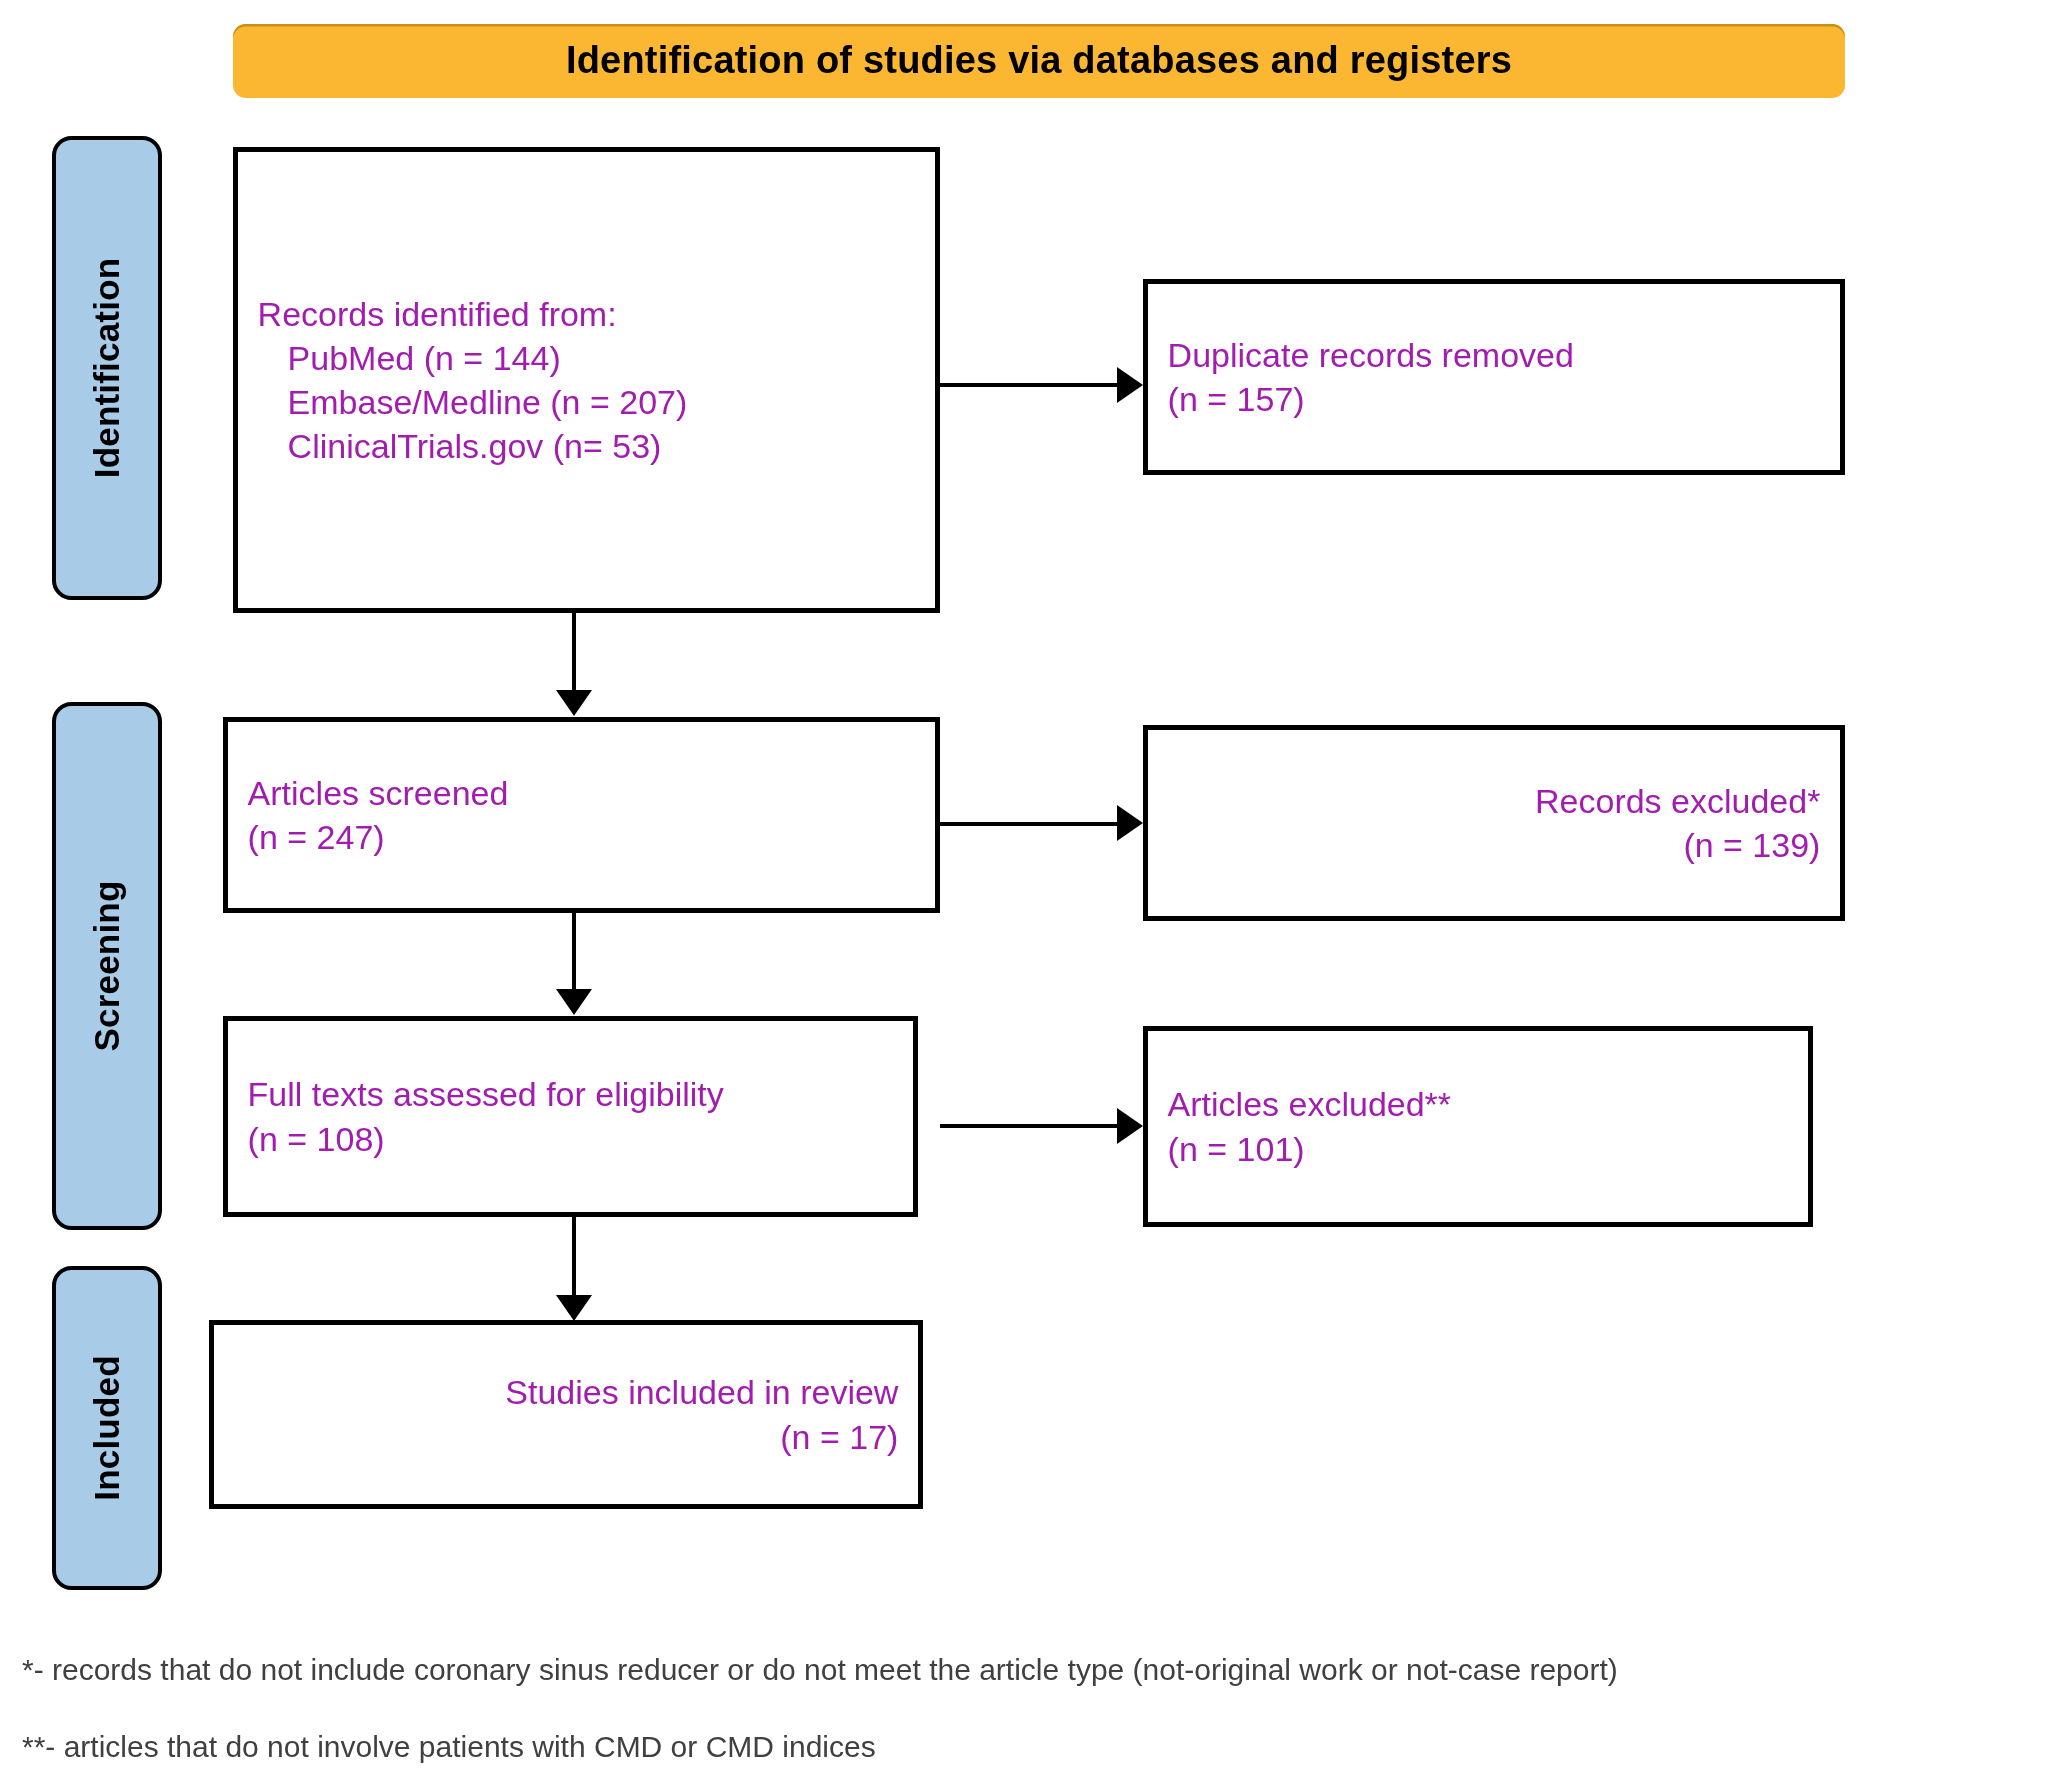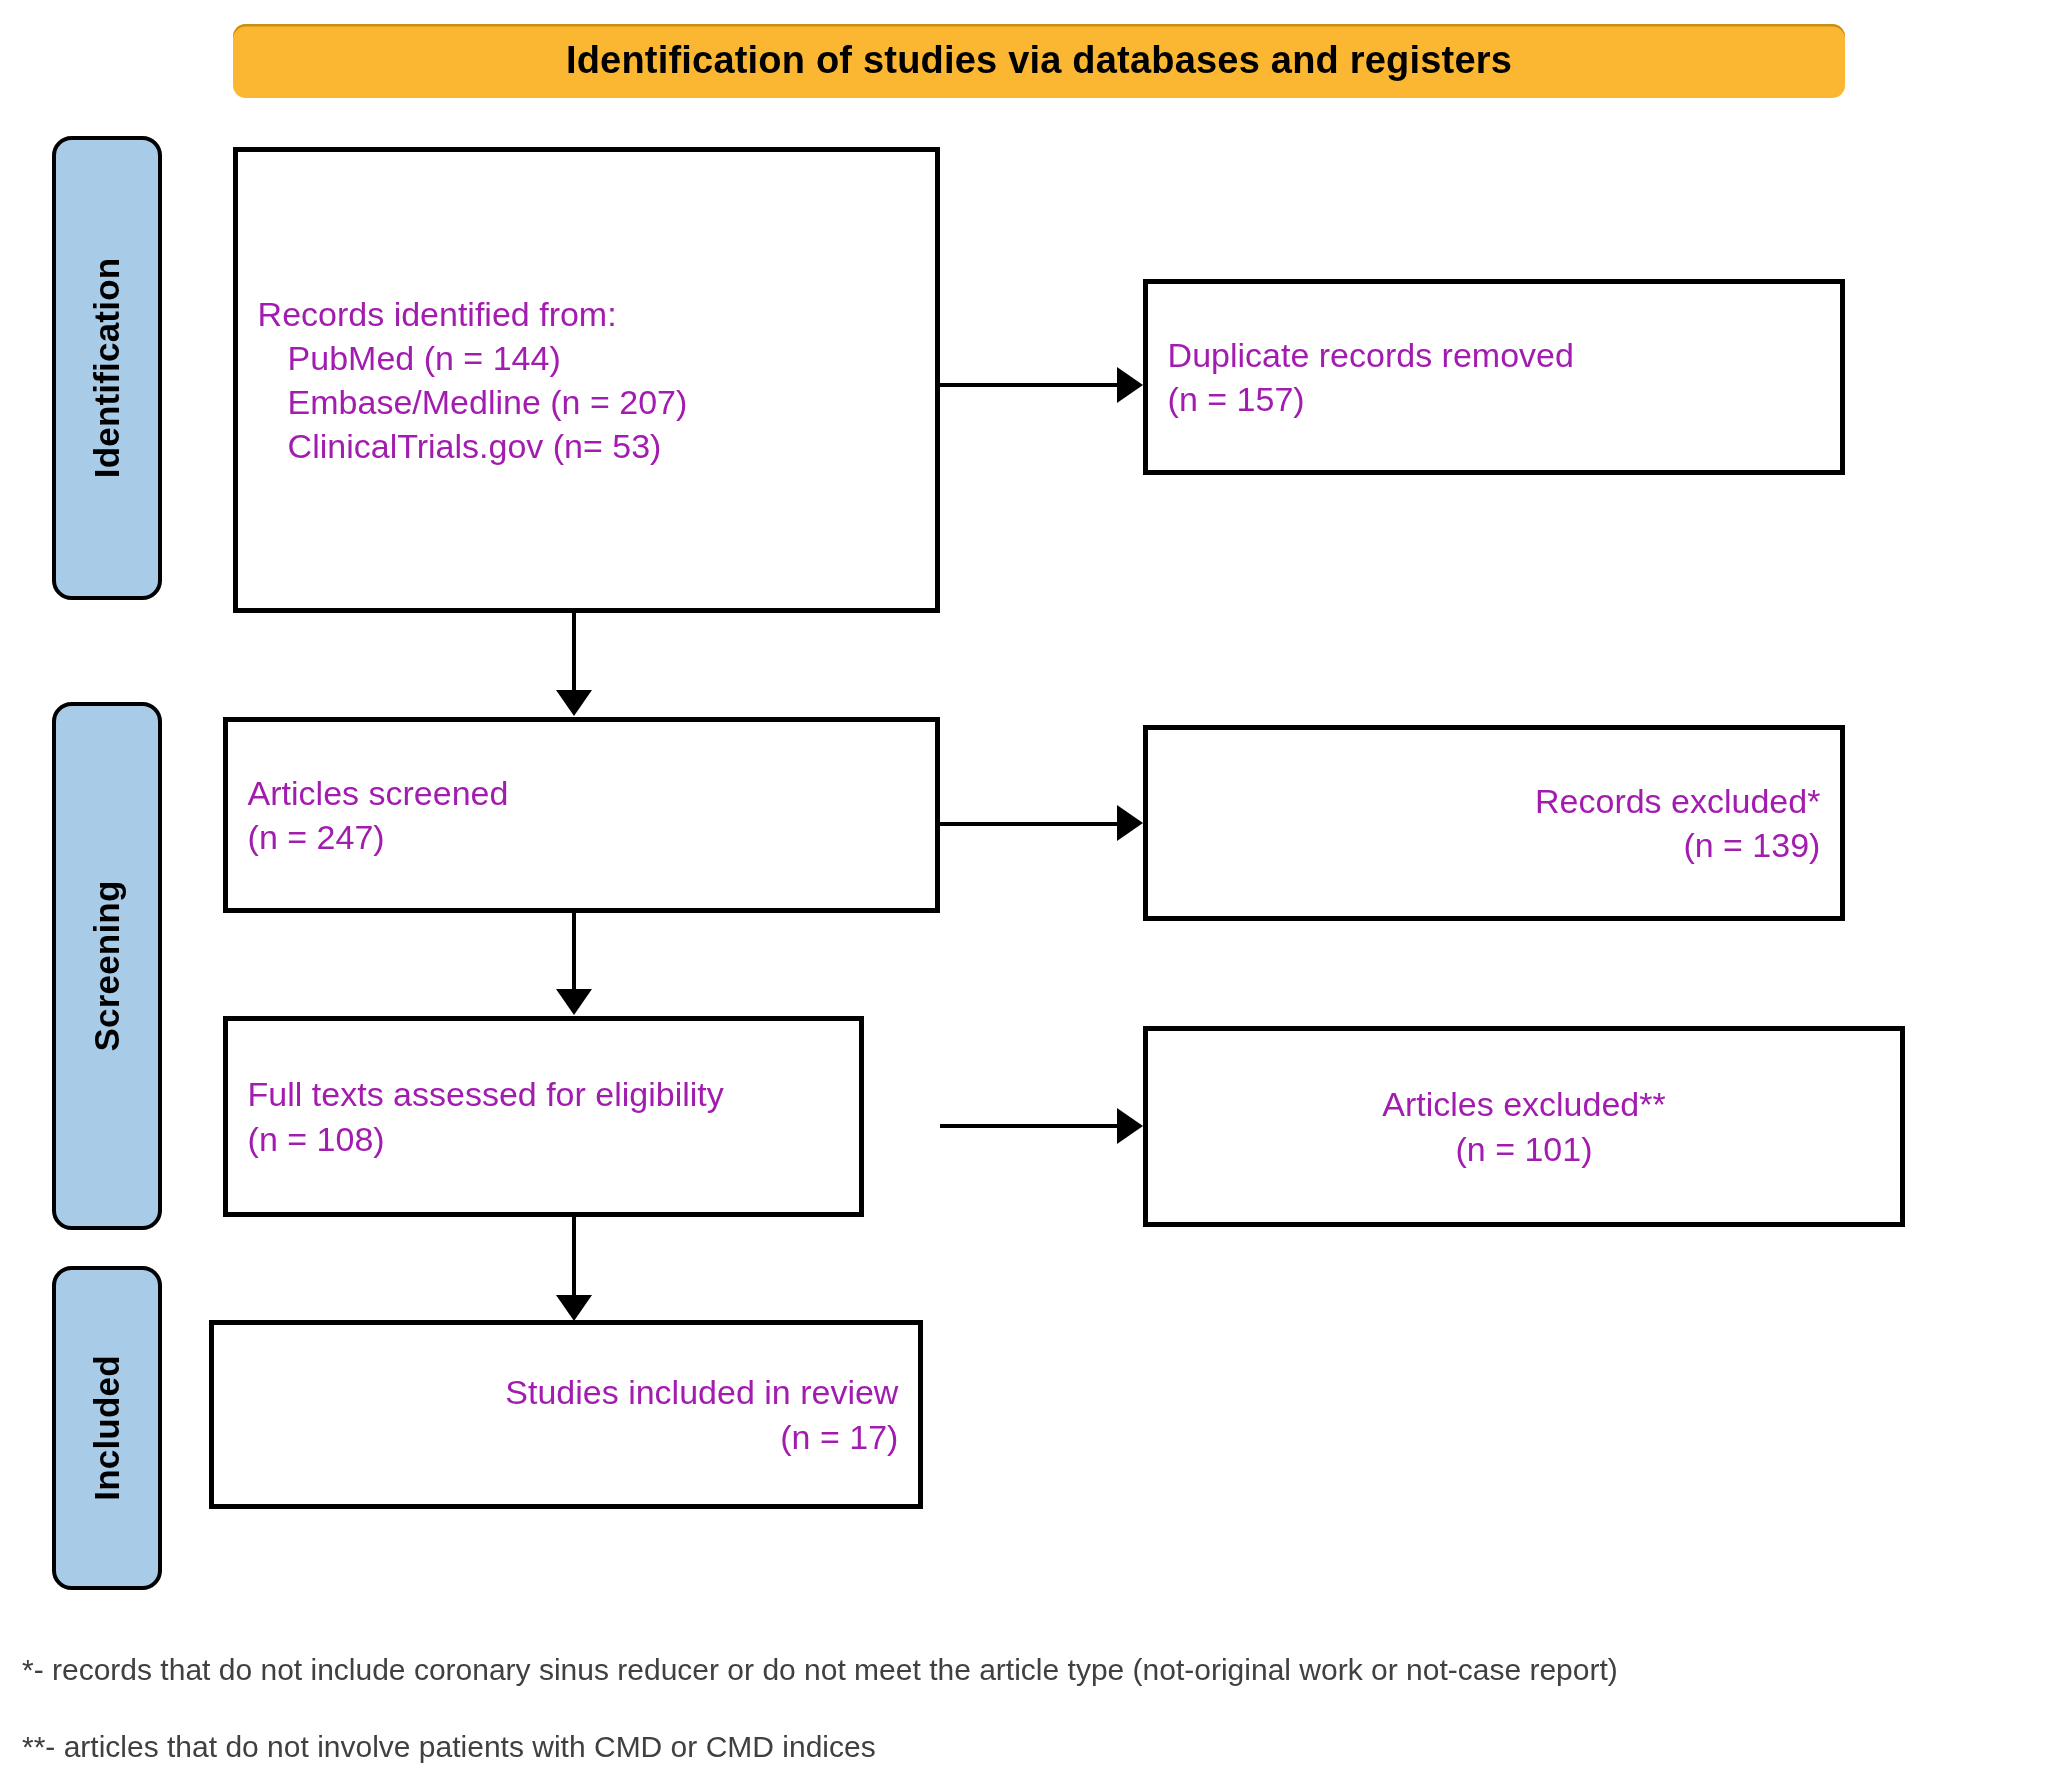--- a/index.html
+++ b/index.html
@@ -168,26 +168,26 @@
     <div class="box-text">Records excluded*</div>
     <div class="box-text">(n = 139)</div>
   </div>
 
   <div class="h-line" style="left:940px; top:822px; width:179px;"></div>
   <div class="arrow-right" style="left:1117px; top:805px;"></div>
 
   <div class="v-line" style="left:572px; top:913px; width:3.9px; height:81px;"></div>
   <div class="arrow-down" style="left:556px; top:989px;"></div>
 
-  <div class="box" style="left:223px; top:1016px; width:641px; height:201px;">
+  <div class="box" style="left:223px; top:1016px; width:695px; height:201px;">
     <div class="box-text">Full texts assessed for eligibility</div>
     <div class="box-text">(n = 108)</div>
   </div>
 
-  <div class="box" style="left:1143px; top:1026px; width:762px; height:201px;text-align:center;">
+  <div class="box" style="left:1143px; top:1026px; width:670px; height:201px;">
     <div class="box-text">Articles excluded**</div>
     <div class="box-text">(n = 101)</div>
   </div>
 
   <div class="h-line" style="left:940px; top:1124px; width:179px;"></div>
   <div class="arrow-right" style="left:1117px; top:1108px;"></div>
 
   <div class="v-line" style="left:572px; top:1217px; width:3.9px; height:81px;"></div>
   <div class="arrow-down" style="left:556px; top:1295px;"></div>
 

